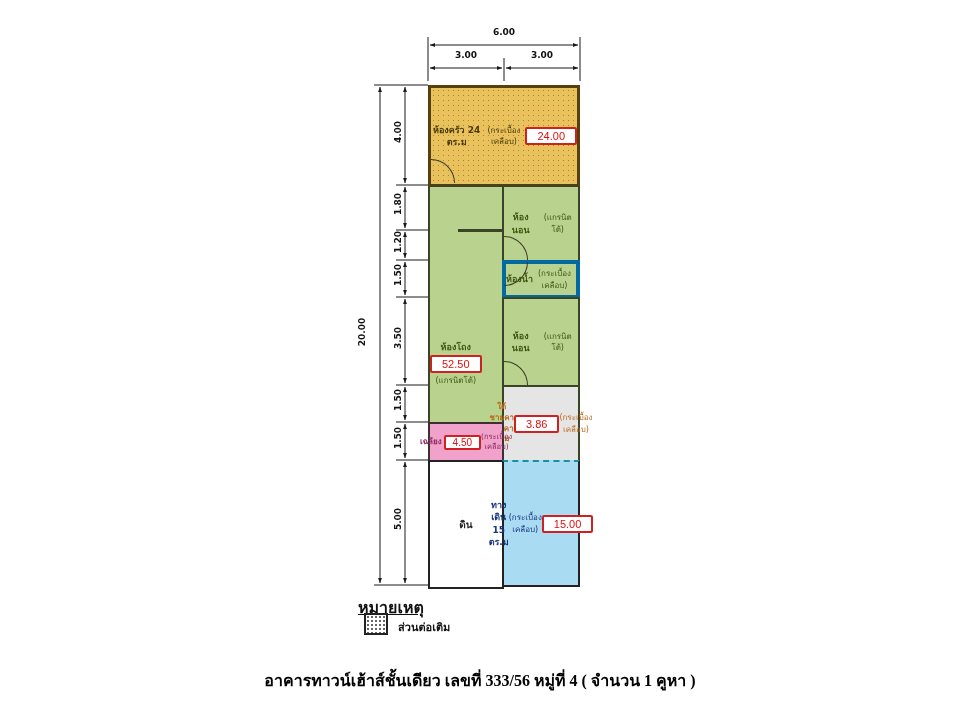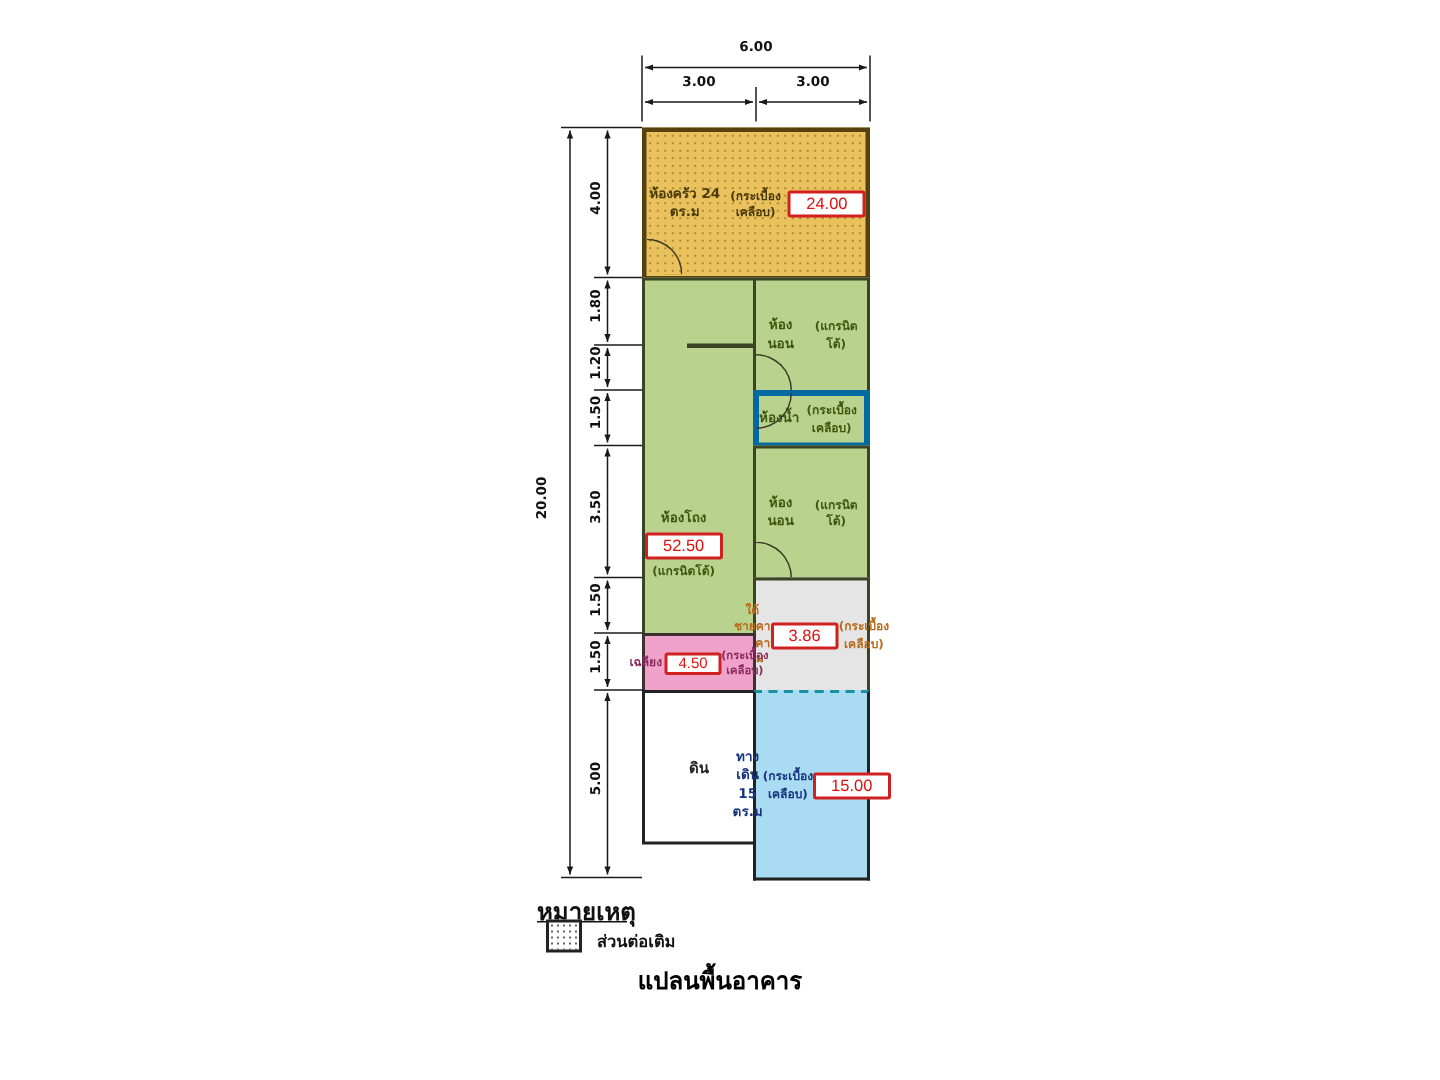--- a/index.html
+++ b/index.html
@@ -13,26 +13,26 @@
         background-image:radial-gradient(#a9822e 0.8px, transparent 0.9px);
         background-size:5px 5px;
         border:3px solid #55400e;}
   .room-hall{left:428px;top:185px;width:76px;height:239px;background:#b9d38e;border:2px solid #3c4426;}
   .room-bed-top{left:502px;top:185px;width:78px;height:77px;background:#b9d38e;border:2px solid #3c4426;}
   .room-bath{left:502px;top:260px;width:78px;height:39px;background:#b9d38e;border:4px solid #0369a1;}
   .room-bed-bot{left:502px;top:297px;width:78px;height:90px;background:#b9d38e;border:2px solid #3c4426;}
   .room-awning{left:502px;top:385px;width:78px;height:77px;background:#e5e5e5;border:2px solid #3c4426;
         border-bottom:2px dashed #1890a0;}
   .room-porch{left:428px;top:422px;width:76px;height:40px;background:#f0a2ca;border:2px solid #3c3030;}
-  .room-soil{left:428px;top:460px;width:76px;height:103px;background:#ffffff;border:2px solid #222;}
+  .room-soil{left:428px;top:460px;width:76px;height:129px;background:#ffffff;border:2px solid #222;}
   .room-walk{left:502px;top:460px;width:78px;height:127px;background:#a9dbf2;border:2px solid #222;
         border-top:2px dashed #1890a0;}
   
   .rname{font-weight:bold;font-size:9px;line-height:1.35;}
-  .rmat{font-weight:bold;font-size:8px;line-height:1.4;}
+  .rmat{font-weight:normal;font-size:8px;line-height:1.4;}
   .kitchen-txt{color:#4a3a08;}
   .green-txt{color:#3f5510;}
   .awning-txt{color:#b9691a;}
   .porch-txt{color:#8a2a62;}
   .walk-txt{color:#16347e;}
   .soil-txt{color:#222;font-size:10px;font-weight:bold;}
   .areabox{display:inline-block;background:#fff;border:2px solid #d02020;color:#e01010;
         font-weight:normal;font-size:11px;padding:1px 10px;margin:2px 0;border-radius:2px;
         font-family:"Liberation Sans",sans-serif;}
   .areabox.small{font-size:10px;padding:0 7px;}
@@ -173,15 +173,15 @@
   <span class="dimlabel vert" style="left:378px;top:270px;width:40px;">1.50</span>
   <span class="dimlabel vert" style="left:378px;top:333px;width:40px;">3.50</span>
   <span class="dimlabel vert" style="left:378px;top:395px;width:40px;">1.50</span>
   <span class="dimlabel vert" style="left:378px;top:433px;width:40px;">1.50</span>
   <span class="dimlabel vert" style="left:378px;top:514px;width:40px;">5.00</span>
 
   <div class="legend-title">หมายเหตุ</div>
   <div class="legend-swatch"></div>
   <div class="legend-item">ส่วนต่อเติม</div>
 
-  <div class="caption1">แปลนพื้นอาคาร</div>
+  <div class="caption2">อาคารทาวน์เฮ้าส์ชั้นเดียว เลขที่ 333/56 หมู่ที่ 4 ( จำนวน 1 คูหา )</div>
 
 </div>
 
 </body></html>

